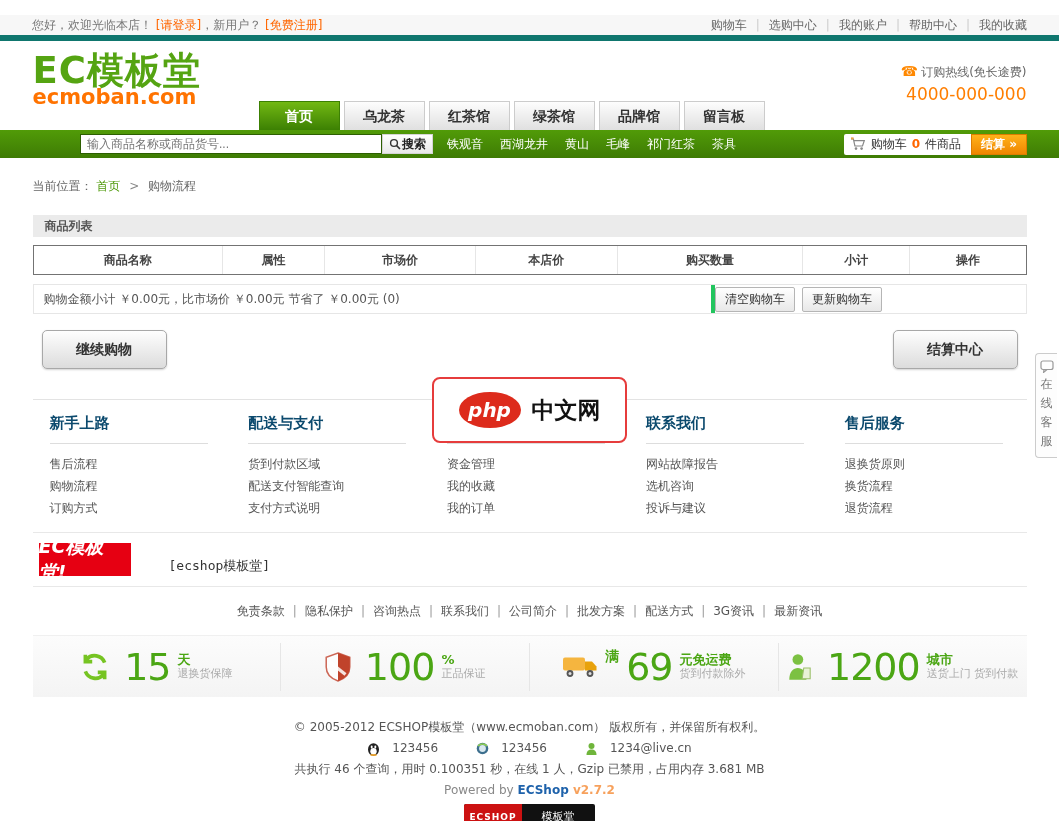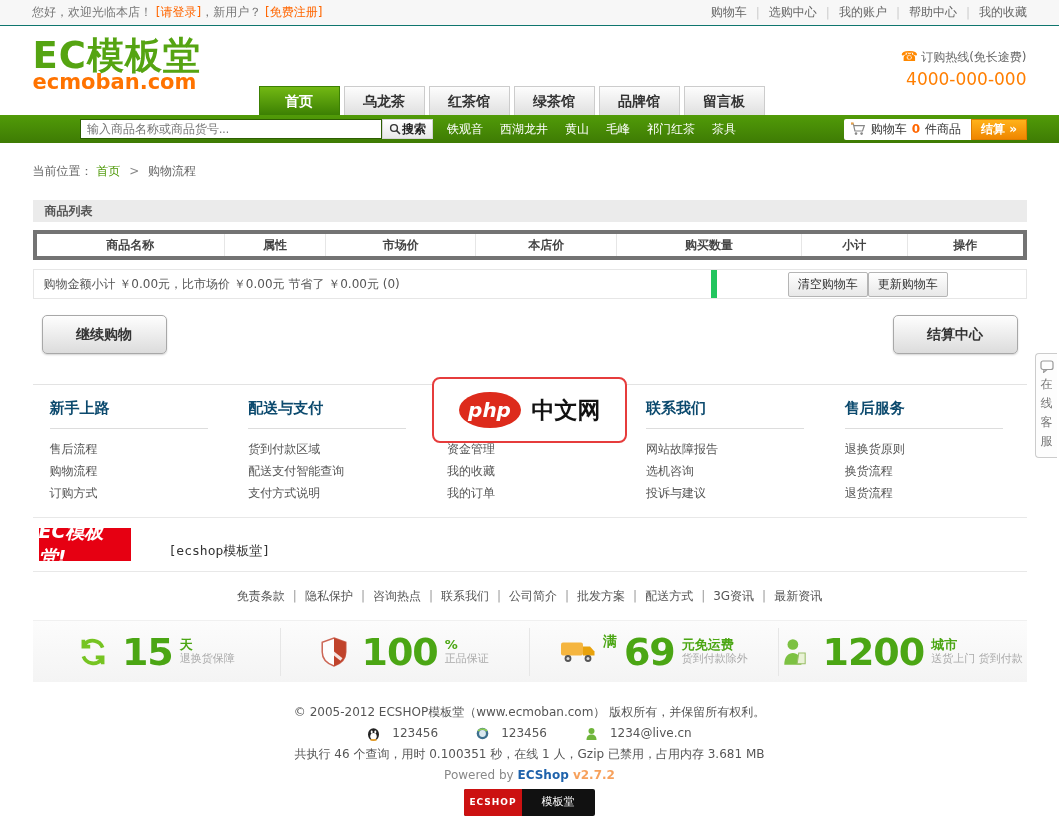--- a/index.html
+++ b/index.html
@@ -3,22 +3,22 @@
 <meta charset="utf-8">
 <style>
   * { box-sizing: border-box; margin: 0; padding: 0; }
   body {
     width: 1059px; height: 821px; margin: 0; position: relative;
     background: #fff; color: #333; font-size: 12px;
     font-family: "DejaVu Sans", "Liberation Sans", sans-serif;
     overflow: hidden;
   }
   
-  .topbar { height: 26px; background: #f7f7f7; border-bottom: 1px solid #0f766e;
-    display: flex; justify-content: space-between; align-items: center; padding: 0 32px; color: #777; }
+  .topbar { height: 26px; background: #f7f7f7; border-bottom: 6px solid #0f766e;
+    display: flex; justify-content: space-between; align-items: center; padding: 0 32px; color: #777; margin-top: 15px; }
   .topbar .orange { color: #f60; cursor: pointer; }
   .topbar-right { display: flex; align-items: center; }
   .topbar-right .lnk { color: #666; cursor: pointer; }
   .topbar-right .sep { color: #ccc; margin: 0 9px; }
   
   .header { width: 994px; margin: 0 auto; height: 89px; position: relative; }
   .logo { position: absolute; left: 0; top: 10px; cursor: pointer; }
   .logo-title { font-size: 37px; font-weight: bold; color: #55a412; line-height: 40px; letter-spacing: 1px; }
   .logo-domain { font-size: 21px; font-weight: bold; color: #ff7300; line-height: 20px; margin-top: -4px; }
   .tabs { position: absolute; left: 226px; bottom: 0; display: flex; gap: 4px; }
@@ -42,27 +42,27 @@
   .checkout-btn { height: 21px; padding: 0 9px; background: linear-gradient(#ffb21a, #ef8600); border: 1px solid #dd7d00;
     color: #fff; font-weight: bold; font-size: 12px; display: flex; align-items: center; cursor: pointer; }
   
   .breadcrumb { width: 994px; margin: 20px auto 0; color: #666; }
   .breadcrumb .home { color: #4e9908; cursor: pointer; }
   .breadcrumb .sep { margin: 0 5px; color: #888; }
   
   .main { width: 994px; margin: 0 auto; }
   .section-header { margin-top: 20px; background: #ebebeb; height: 22px; line-height: 22px; padding-left: 12px;
     font-weight: bold; color: #555; }
-  .cart-head { display: flex; margin-top: 8px; border: 4px solid #737373; height: 30px; }
+  .cart-head { display: flex; margin-top: 8px; border: 1px solid #737373; height: 30px; }
   .ch-cell { display: flex; align-items: center; justify-content: center; font-weight: bold; color: #444; border-left: 1px solid #e6e6e6; }
   .ch-cell:first-child { border-left: none; }
   .w0{flex:0 0 19%}.w1{flex:0 0 10.3%}.w2{flex:0 0 15.2%}.w3{flex:0 0 14.3%}.w4{flex:0 0 18.7%}.w5{flex:0 0 10.8%}.w6{flex:1}
   .cart-summary { display: flex; margin-top: 9px; border: 1px solid #e6e6e6; height: 30px; }
   .cs-left { flex: 0 0 68.3%; display: flex; align-items: center; padding-left: 10px; color: #555; }
-  .cs-right { flex: 1; border-left: 6px solid #22c55e; display: flex; align-items: center; justify-content: center; padding-right: 7px; }
+  .cs-right { flex: 1; border-left: 4px solid #22c55e; display: flex; align-items: center; justify-content: flex-start; gap: 7px; padding-right: 7px; }
   .small-btn { background: linear-gradient(#fff, #e8e8e8); border: 1px solid #b5b5b5; border-radius: 2px;
     padding: 3px 9px; font-size: 12px; color: #333; cursor: pointer; font-family: inherit; }
   .action-row { display: flex; justify-content: space-between; margin-top: 16px; padding: 0 9px; }
   .big-btn { width: 125px; height: 39px; background: linear-gradient(#fefefe, #dcdcdc); border: 1px solid #a8a8a8;
     border-radius: 5px; font-size: 14px; font-weight: bold; color: #333; cursor: pointer;
     box-shadow: 0 1px 2px rgba(0,0,0,.18); font-family: inherit; }
   
   .help { margin-top: 30px; border-top: 1px solid #e3e3e3; padding-top: 14px; display: flex; }
   .help-col { flex: 1; padding-left: 17px; }
   .help-title { font-size: 15px; font-weight: bold; color: #0c4a6e; height: 24px; }
@@ -83,21 +83,21 @@
   .partner-label { color: #333; font-size: 13px; font-family: "DejaVu Sans Mono", "Liberation Mono", monospace; padding-bottom: 1px; }
   
   .footer-links { margin-top: 16px; text-align: center; color: #555; }
   .footer-links .lnk { cursor: pointer; }
   .footer-links .sep { color: #999; margin: 0 8px; }
   .features { margin-top: 15px; background: linear-gradient(#fcfcfc, #f4f4f4); border-top: 1px solid #f0f0f0;
     display: flex; align-items: center; height: 62px; }
   .feature { flex: 1; display: flex; align-items: center; justify-content: center; gap: 7px; border-left: 1px solid #e6e6e6; height: 48px; }
   .feature:first-child { border-left: none; }
   .f-prefix { font-size: 14px; color: #4ba614; font-weight: bold; align-self: flex-start; margin-top: 5px; }
-  .f-number { font-size: 38px; font-weight: bold; color: #4ba614; line-height: 40px; letter-spacing: -1px; }
+  .f-number { font-size: 38px; font-weight: normal; color: #4ba614; line-height: 40px; letter-spacing: -1px; }
   .f-side { display: flex; flex-direction: column; justify-content: center; align-self: center; }
   .f-unit { font-size: 13px; color: #4ba614; font-weight: bold; line-height: 15px; }
   .f-desc { font-size: 11px; color: #aaa; line-height: 14px; white-space: nowrap; }
   .copyright { margin-top: 20px; text-align: center; color: #555; line-height: 21px; }
   .contact-line { display: flex; justify-content: center; align-items: center; gap: 12px; }
   .contact-line .gap { width: 14px; }
   .powered { color: #888; }
   .powered .name { color: #1e62ab; font-weight: bold; }
   .powered .ver { color: #f7a15c; font-weight: bold; }
   .ecbadge { display: inline-flex; margin-top: 3px; border-radius: 2px; overflow: hidden; background: #111; cursor: pointer; }

